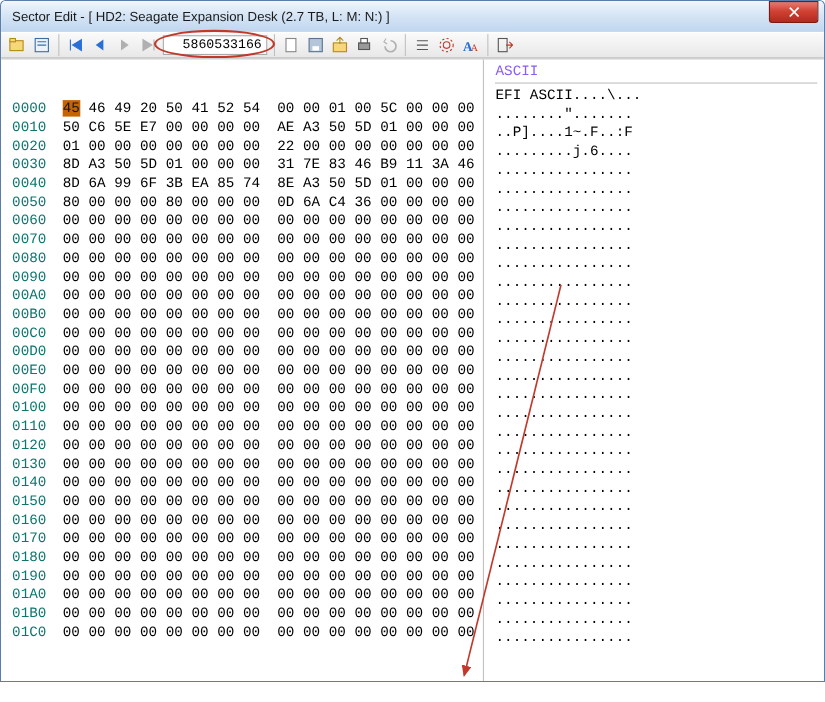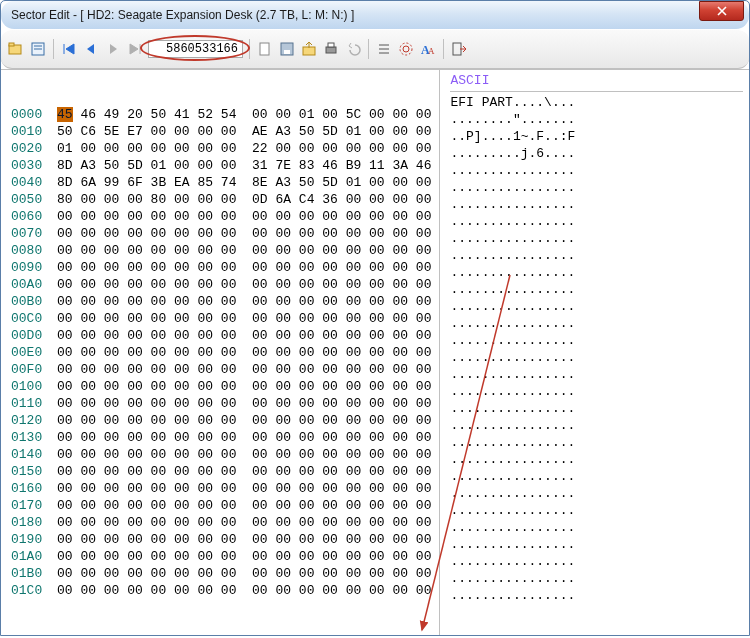--- a/index.html
+++ b/index.html
@@ -1,21 +1,21 @@
 <!DOCTYPE html>
 <html><head>
 <meta charset="utf-8">
 <style>
 * { box-sizing: border-box; margin: 0; padding: 0; }
 body { font-family: 'Segoe UI', Tahoma, sans-serif; font-size: 11px; background: #fff; width: 750px; }
 .window { border: 1px solid #5a7ea8; border-radius: 5px 5px 0 0; overflow: hidden; }
-.titlebar { background: linear-gradient(to bottom, #f0f6fc, #d6e5f5 45%, #bfd6ef); height: 28px; display: flex; align-items: center; padding: 0 0 0 10px; position: relative; border-radius: 13px; }
+.titlebar { background: linear-gradient(to bottom, #f0f6fc, #d6e5f5 45%, #bfd6ef); height: 28px; display: flex; align-items: center; padding: 0 0 0 10px; position: relative; }
 .titlebar-text { color: #1a1a1a; font-size: 12px; }
 .close-btn { position: absolute; right: 5px; top: 0; width: 45px; height: 20px; background: linear-gradient(to bottom, #e67a6f, #d04233 45%, #b4291e); border: 1px solid #7a1a10; border-radius: 0 0 3px 3px; color: #fff; display: flex; align-items: center; justify-content: center; font-size: 12px; cursor: pointer; }
-.toolbar { background: linear-gradient(to bottom, #fafafa, #e8e8e8); border-top: 1px solid #fff; border-bottom: 1px solid #c0c0c0; height: 40px; display: flex; align-items: center; padding: 0 6px; gap: 4px; border-radius: 11px; }
+.toolbar { background: linear-gradient(to bottom, #fafafa, #e8e8e8); border-top: 1px solid #fff; border-bottom: 1px solid #c0c0c0; height: 24px; display: flex; align-items: center; padding: 0 6px; gap: 4px; }
 .tb-sep { width: 1px; height: 20px; background: #c0c0c0; margin: 0 2px; }
 .tb-icon { width: 18px; height: 18px; display: flex; align-items: center; justify-content: center; cursor: pointer; }
 .tb-icon svg { width: 16px; height: 16px; }
 .sector-input-wrap { position: relative; display: flex; align-items: center; }
 .sector-input { width: 95px; height: 18px; border: 1px solid #aaa; background: #fff; text-align: right; padding: 0 4px; font-family: 'Courier New', monospace; font-size: 12px; }
 .oval1 { position: absolute; left: -8px; top: -5px; width: 110px; height: 26px; border: 2px solid #c0392b; border-radius: 50%; pointer-events: none; }
 .content { display: flex; background: #fff; border-top: 1px solid #c0c0c0; }
 .hex-pane { font-family: 'Courier New', monospace; font-size: 13px; padding: 2px 0 2px 10px; line-height: 17px; white-space: pre; }
 .hex-header { color: #0000b0; border-bottom: 1px solid #c0c0c0; padding-bottom: 2px; margin-bottom: 2px; }
 .hex-row .offset { color: #0f766e; display: inline-block; width: 46px; }
@@ -138,21 +138,21 @@
       </span>
   </div>
 
   <div class="content" style="position:relative;">
     <div class="hex-pane">
       <div id="hex-rows"><div class="hex-row"><span class="offset">0000</span><span class="bytes"><span class="hilite">45</span> 46 49 20 50 41 52 54  00 00 01 00 5C 00 00 00</span></div><div class="hex-row"><span class="offset">0010</span><span class="bytes">50 C6 5E E7 00 00 00 00  AE A3 50 5D 01 00 00 00</span></div><div class="hex-row"><span class="offset">0020</span><span class="bytes">01 00 00 00 00 00 00 00  22 00 00 00 00 00 00 00</span></div><div class="hex-row"><span class="offset">0030</span><span class="bytes">8D A3 50 5D 01 00 00 00  31 7E 83 46 B9 11 3A 46</span></div><div class="hex-row"><span class="offset">0040</span><span class="bytes">8D 6A 99 6F 3B EA 85 74  8E A3 50 5D 01 00 00 00</span></div><div class="hex-row"><span class="offset">0050</span><span class="bytes">80 00 00 00 80 00 00 00  0D 6A C4 36 00 00 00 00</span></div><div class="hex-row"><span class="offset">0060</span><span class="bytes">00 00 00 00 00 00 00 00  00 00 00 00 00 00 00 00</span></div><div class="hex-row"><span class="offset">0070</span><span class="bytes">00 00 00 00 00 00 00 00  00 00 00 00 00 00 00 00</span></div><div class="hex-row"><span class="offset">0080</span><span class="bytes">00 00 00 00 00 00 00 00  00 00 00 00 00 00 00 00</span></div><div class="hex-row"><span class="offset">0090</span><span class="bytes">00 00 00 00 00 00 00 00  00 00 00 00 00 00 00 00</span></div><div class="hex-row"><span class="offset">00A0</span><span class="bytes">00 00 00 00 00 00 00 00  00 00 00 00 00 00 00 00</span></div><div class="hex-row"><span class="offset">00B0</span><span class="bytes">00 00 00 00 00 00 00 00  00 00 00 00 00 00 00 00</span></div><div class="hex-row"><span class="offset">00C0</span><span class="bytes">00 00 00 00 00 00 00 00  00 00 00 00 00 00 00 00</span></div><div class="hex-row"><span class="offset">00D0</span><span class="bytes">00 00 00 00 00 00 00 00  00 00 00 00 00 00 00 00</span></div><div class="hex-row"><span class="offset">00E0</span><span class="bytes">00 00 00 00 00 00 00 00  00 00 00 00 00 00 00 00</span></div><div class="hex-row"><span class="offset">00F0</span><span class="bytes">00 00 00 00 00 00 00 00  00 00 00 00 00 00 00 00</span></div><div class="hex-row"><span class="offset">0100</span><span class="bytes">00 00 00 00 00 00 00 00  00 00 00 00 00 00 00 00</span></div><div class="hex-row"><span class="offset">0110</span><span class="bytes">00 00 00 00 00 00 00 00  00 00 00 00 00 00 00 00</span></div><div class="hex-row"><span class="offset">0120</span><span class="bytes">00 00 00 00 00 00 00 00  00 00 00 00 00 00 00 00</span></div><div class="hex-row"><span class="offset">0130</span><span class="bytes">00 00 00 00 00 00 00 00  00 00 00 00 00 00 00 00</span></div><div class="hex-row"><span class="offset">0140</span><span class="bytes">00 00 00 00 00 00 00 00  00 00 00 00 00 00 00 00</span></div><div class="hex-row"><span class="offset">0150</span><span class="bytes">00 00 00 00 00 00 00 00  00 00 00 00 00 00 00 00</span></div><div class="hex-row"><span class="offset">0160</span><span class="bytes">00 00 00 00 00 00 00 00  00 00 00 00 00 00 00 00</span></div><div class="hex-row"><span class="offset">0170</span><span class="bytes">00 00 00 00 00 00 00 00  00 00 00 00 00 00 00 00</span></div><div class="hex-row"><span class="offset">0180</span><span class="bytes">00 00 00 00 00 00 00 00  00 00 00 00 00 00 00 00</span></div><div class="hex-row"><span class="offset">0190</span><span class="bytes">00 00 00 00 00 00 00 00  00 00 00 00 00 00 00 00</span></div><div class="hex-row"><span class="offset">01A0</span><span class="bytes">00 00 00 00 00 00 00 00  00 00 00 00 00 00 00 00</span></div><div class="hex-row"><span class="offset">01B0</span><span class="bytes">00 00 00 00 00 00 00 00  00 00 00 00 00 00 00 00</span></div><div class="hex-row"><span class="offset">01C0</span><span class="bytes">00 00 00 00 00 00 00 00  00 00 00 00 00 00 00 00</span></div></div>
     </div>
     <div class="ascii-pane">
       <div class="ascii-header">ASCII</div>
       <div id="ascii-rows">
-          <div class="ascii-row">EFI PART....\...</div>
+          <div class="ascii-row">EFI ASCII....\...</div>
           <div class="ascii-row">........".......</div>
           <div class="ascii-row">..P]....1~.F..:F</div>
           <div class="ascii-row">.........j.6....</div>
           <div class="ascii-row">................</div>
           <div class="ascii-row">................</div>
           <div class="ascii-row">................</div>
           <div class="ascii-row">................</div>
           <div class="ascii-row">................</div>
           <div class="ascii-row">................</div>
           <div class="ascii-row">................</div>

